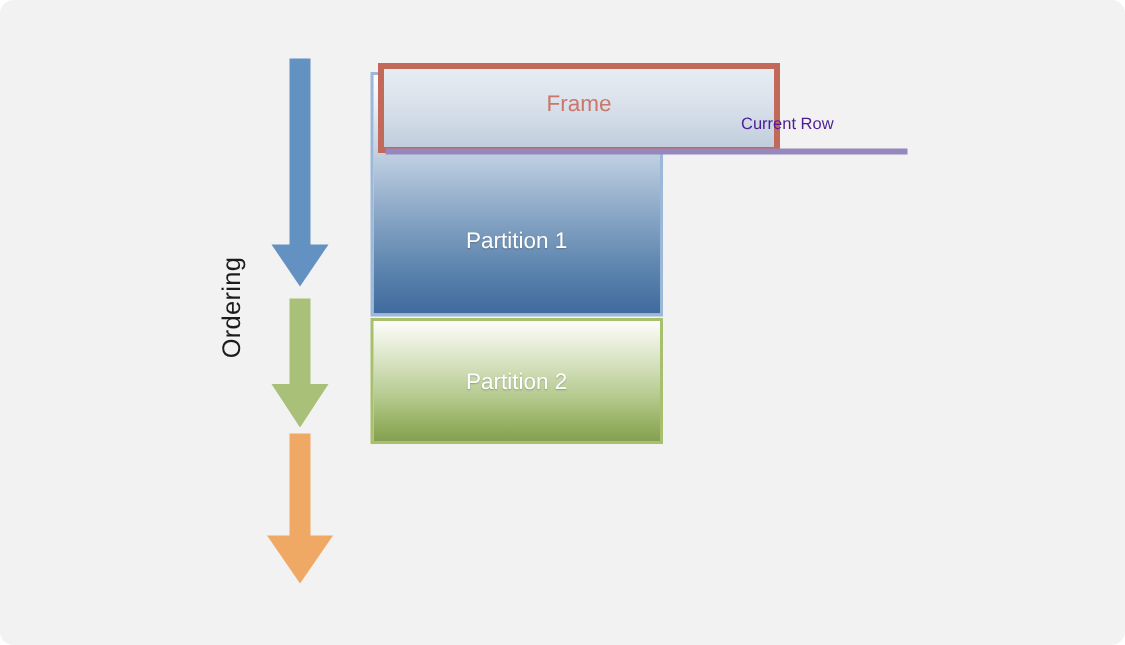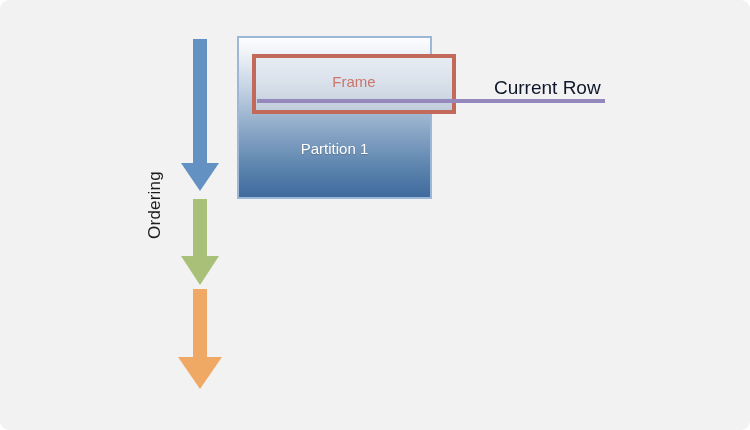--- a/index.html
+++ b/index.html
@@ -43,29 +43,30 @@
     position: absolute;
     left: 0;
     top: 0;
     width: 750px;
     height: 430px;
   }
 
   
   .partition {
     position: absolute;
-    left: 237px;
+    left: 247px;
     width: 195px;
     box-sizing: border-box;
     display: flex;
     align-items: center;
     justify-content: center;
     color: #ffffff;
     font-size: 15px;
     text-shadow: 0 1px 1px rgba(60,60,60,0.35);
+    margin-top: 12px;
   }
 
   #partition-1 {
     top: 36px;
     height: 163px;
     border: 2px solid #9cb8d8;
     background: linear-gradient(to bottom,
                 #fdfdfe 0%,
                 #eef2f7 10%,
                 #c3d2e3 32%,
@@ -98,22 +99,22 @@
                 #fbe0c9 40%,
                 #f7c79c 66%,
                 #f2b077 88%,
                 #efa868 100%);
   }
 
   
   #frame-box {
     position: absolute;
     left: 252px;
-    top: 54px;
-    width: 204px;
+    top: 42px;
+    width: 268px;
     height: 60px;
     box-sizing: border-box;
     border: 4px solid #c3695a;
     background: linear-gradient(to bottom,
                 #e7ecf2 0%,
                 #dde4ed 35%,
                 #cfd9e5 70%,
                 #c1cddc 100%);
     display: flex;
     align-items: flex-start;
@@ -132,22 +133,22 @@
     top: 99px;
     width: 348px;
     height: 4px;
     background: #9588bd;
   }
 
   #current-row-label {
     position: absolute;
     left: 494px;
     top: 77px;
-    font-size: 19px;
-    color: #0f172a;
+    font-size: 11px;
+    color: #4c1d95;
     white-space: nowrap;
   }
 </style>
 </head>
 <body>
 
 <div id="canvas">
 
   <div class="ordering-label">Ordering</div>
 
@@ -166,20 +167,23 @@
     <g>
       <rect x="193" y="289" width="14" height="72" fill="#efa964"></rect>
       <polygon points="178,357 222,357 200,389" fill="#efa964"></polygon>
     </g>
   </svg>
 
   <div class="partition" id="partition-1">
     <span class="plabel">Partition 1</span>
   </div>
 
+  <div class="partition" id="partition-2">
+    <span class="plabel">Partition 2</span>
+  </div>
 
 
   <div id="frame-box">
     <span class="flabel">Frame</span>
   </div>
 
   <div id="current-row-line"></div>
 
   <div id="current-row-label">Current Row</div>
 

